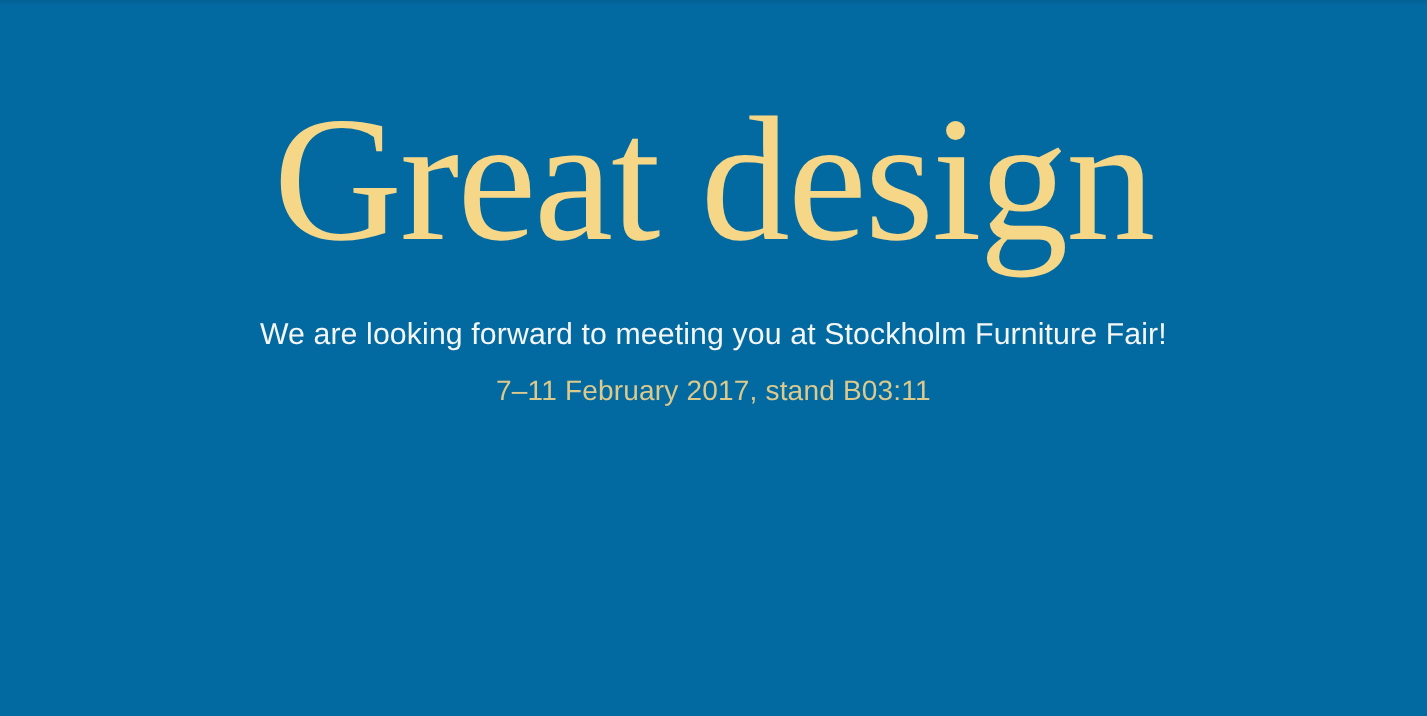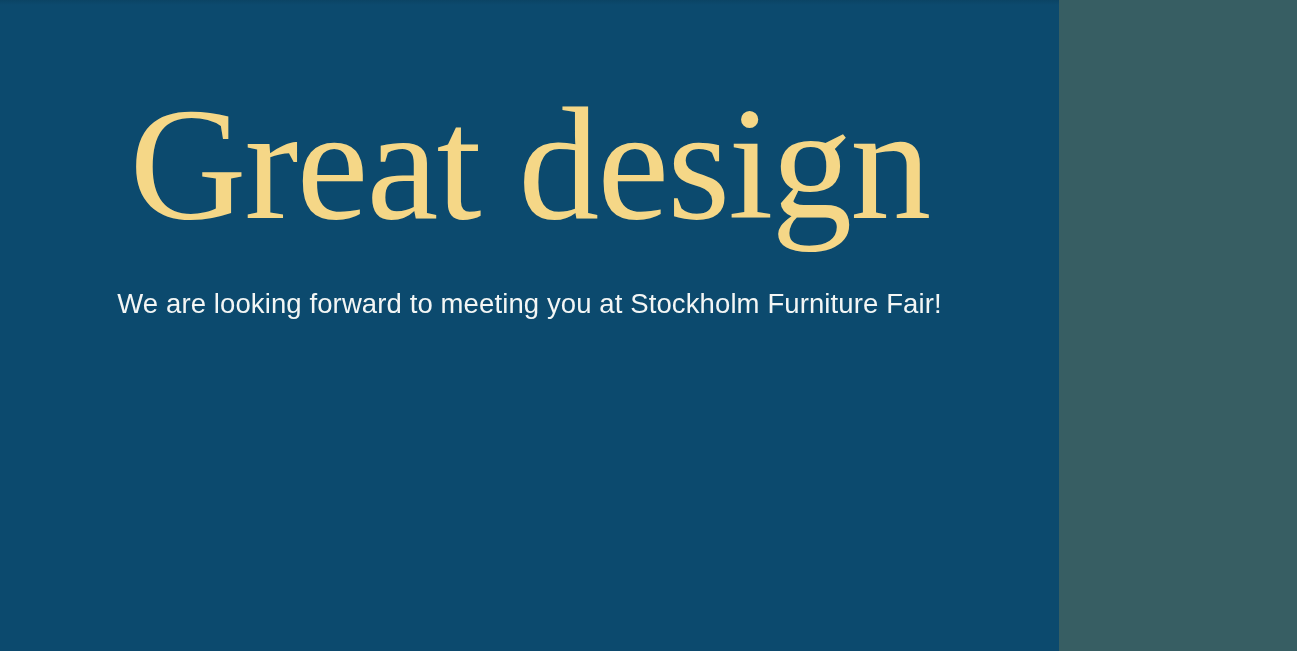--- a/index.html
+++ b/index.html
@@ -12,23 +12,23 @@
     width: 1297px;
     height: 651px;
     overflow: hidden;
     background: #375e63;
     font-family: "Liberation Sans", sans-serif;
     -webkit-font-smoothing: antialiased;
   }
 
   .promo-banner {
     position: relative;
-    width: 1059px;
+    width: 1297px;
     height: 651px;
-    background: #0c4a6e;
+    background: #0369a1;
     box-sizing: border-box;
     overflow: hidden;
   }
 
   
   .top-edge-band {
     position: absolute;
     top: 0;
     left: 0;
     width: 100%;
@@ -108,15 +108,16 @@
   <div class="top-edge-band"></div>
 
   <div class="banner-content">
 
     <h1 class="headline">
       <span class="headline-line headline-line-1">Great design</span>
     </h1>
 
     <p class="subtitle">We are looking forward to meeting you at Stockholm Furniture Fair!</p>
 
+    <p class="event-details">7–11 February 2017, stand B03:11</p>
 
   </div>
 </div>
 
 </body></html>

